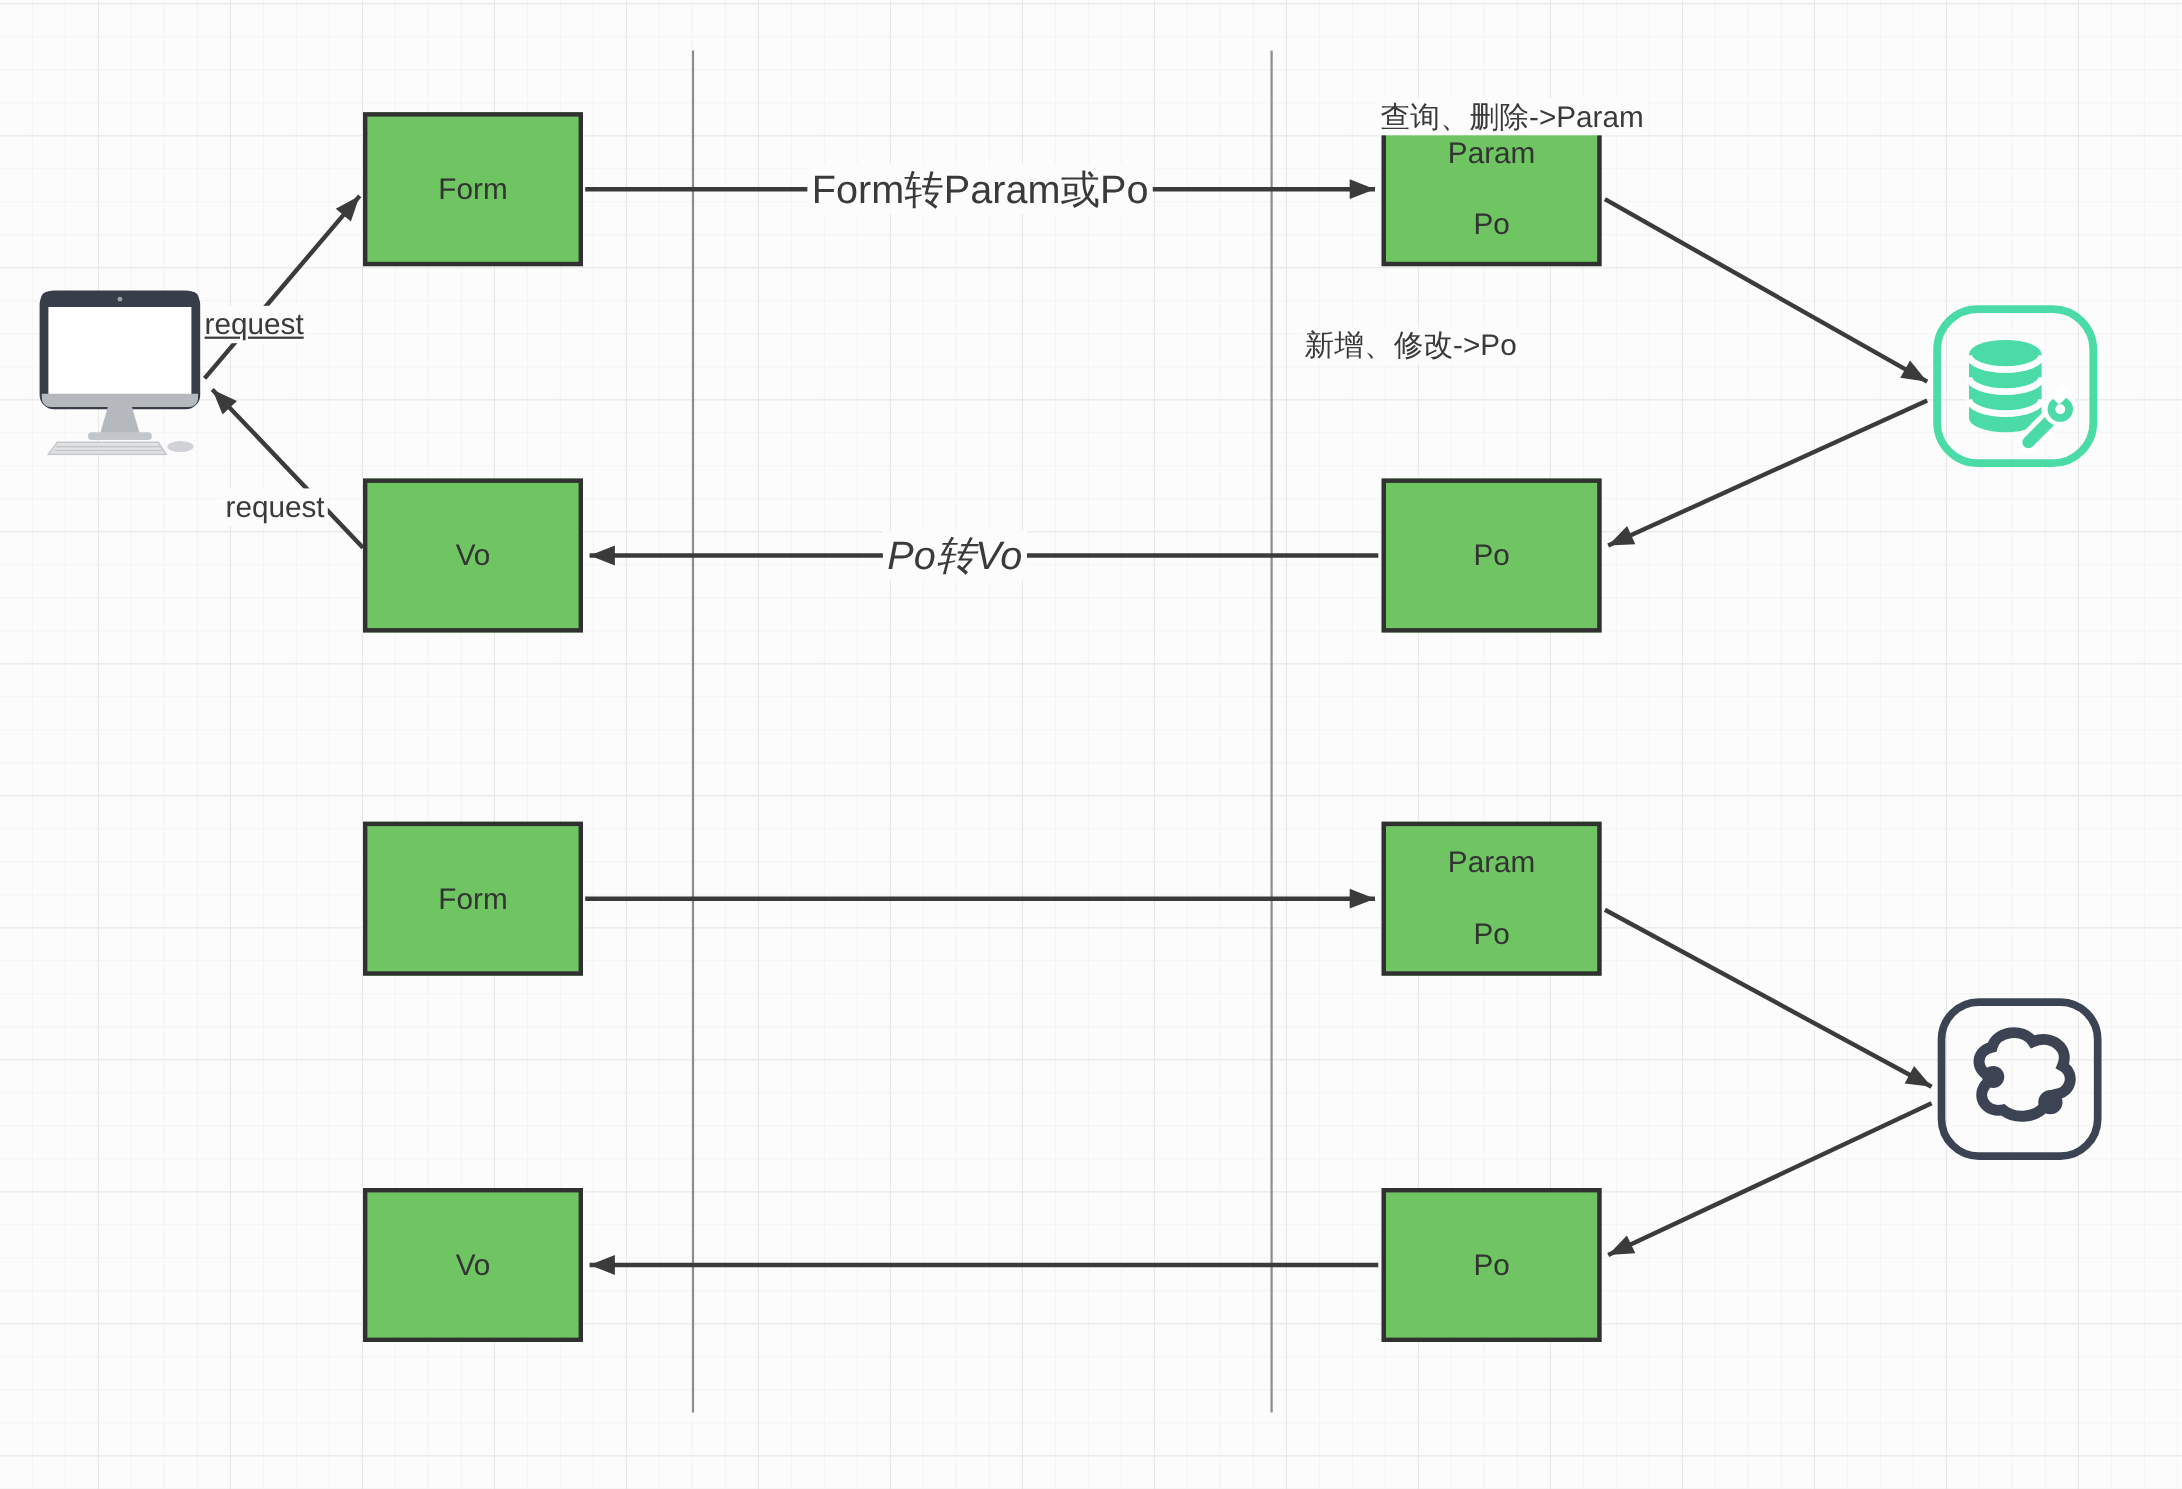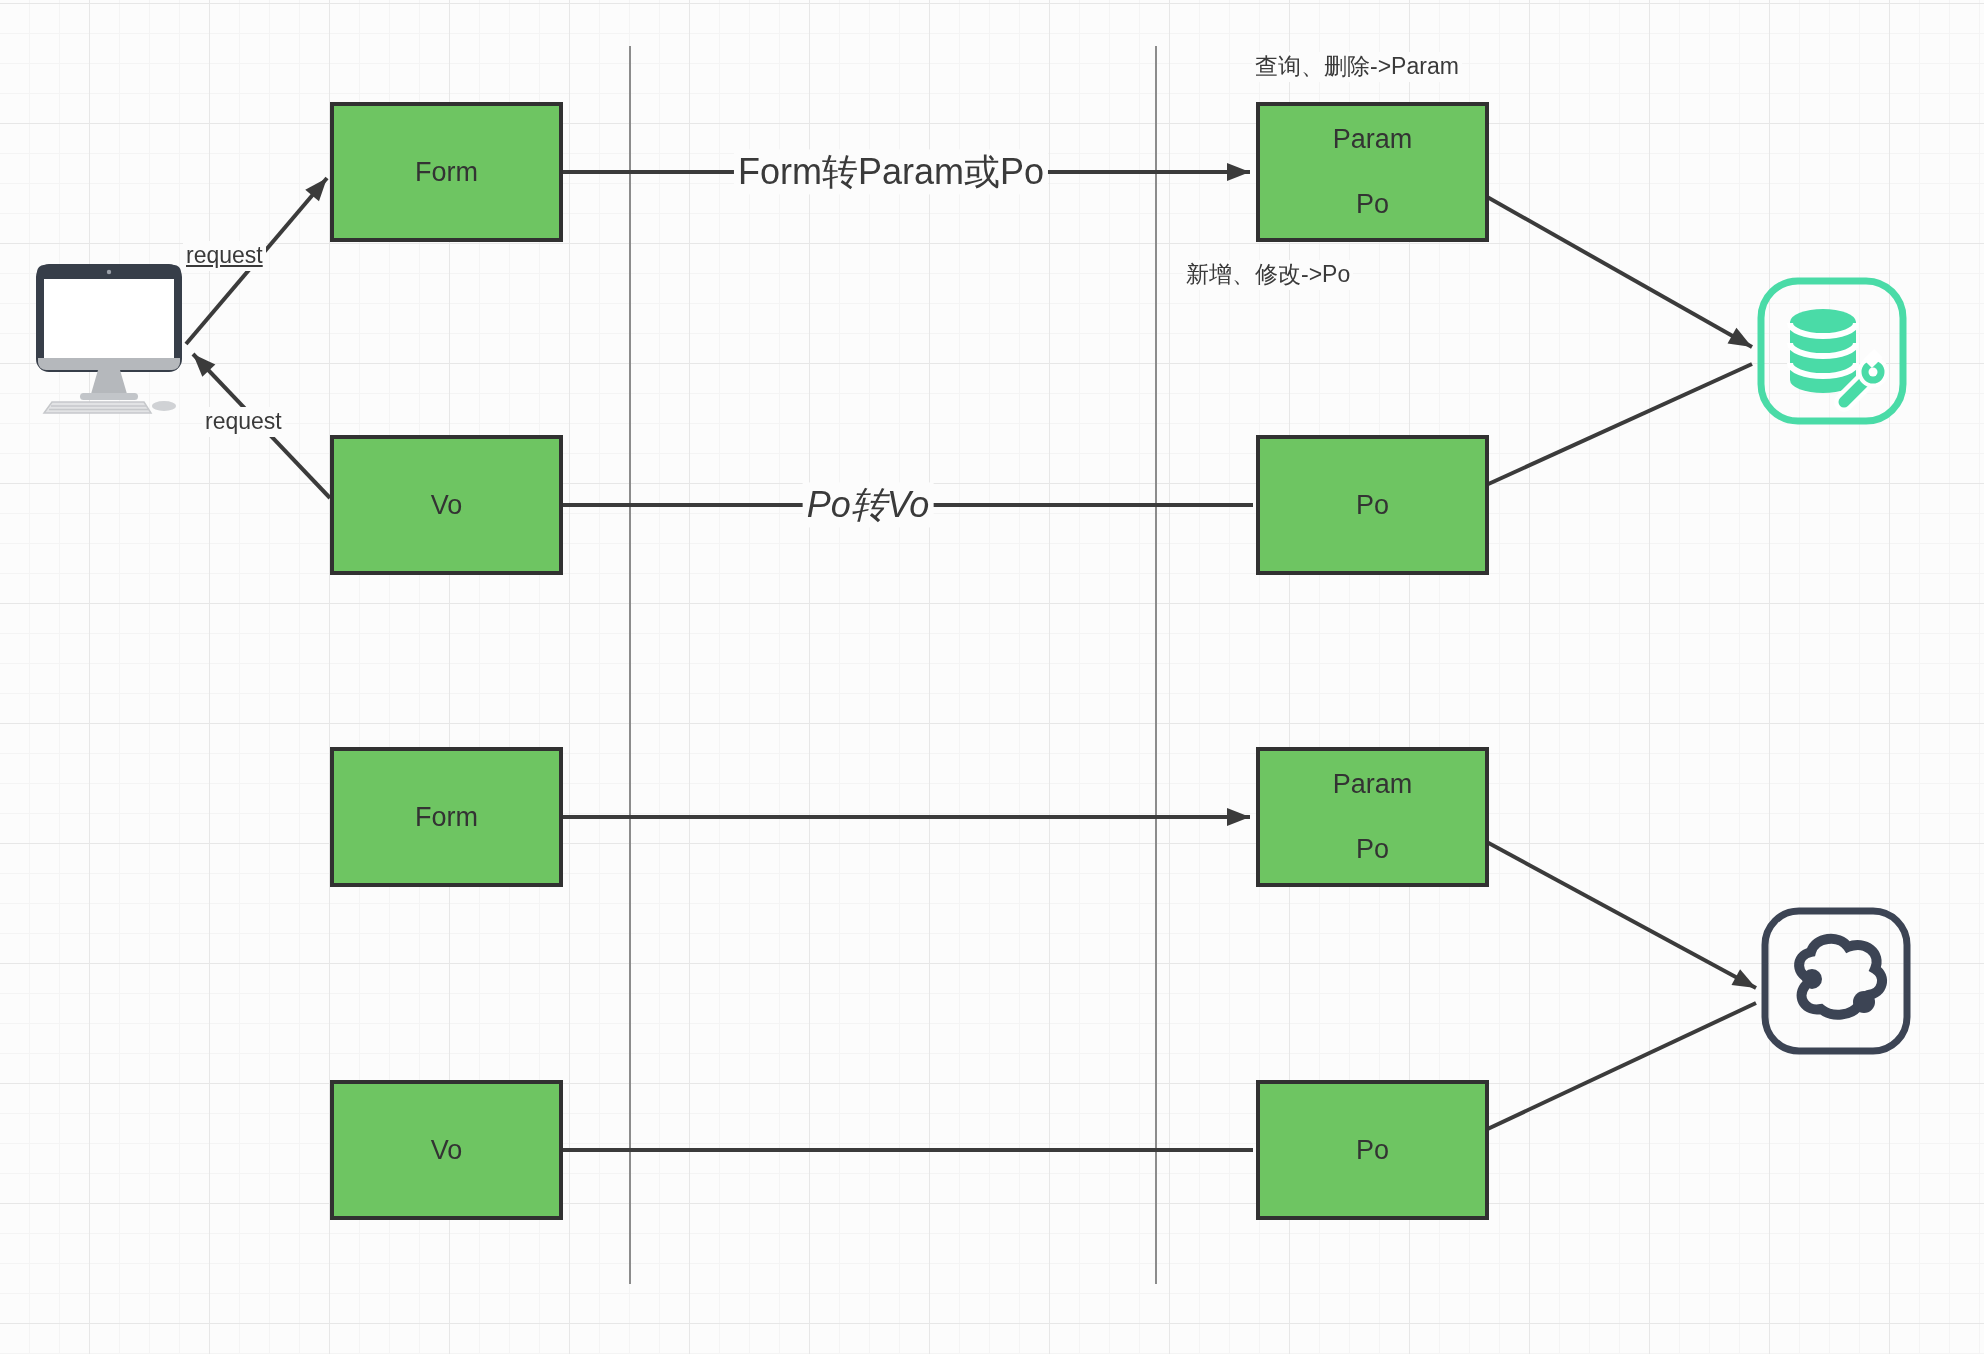--- a/index.html
+++ b/index.html
@@ -23,46 +23,47 @@
     background-position: -31px 3px;
   }
   #edges {
     position: absolute;
     left: 0; top: 0;
     width: 1984px;
     height: 1354px;
   }
   .node {
     position: absolute;
-    width: 233px;
+    width: 200px;
     height: 140px;
     box-sizing: border-box;
     background: #6ec562;
     border: 4px solid #313131;
     color: #333333;
     font-size: 27px;
     display: flex;
     align-items: center;
     justify-content: center;
     text-align: center;
   }
   .node.two-line {
     flex-direction: column;
   }
   .node.two-line span {
     line-height: 65px;
   }
   .floating-label {
     position: absolute;
-    font-size: 23px;
+    font-size: 27px;
     color: #3a3a3a;
     background: #fcfcfc;
     white-space: nowrap;
     padding: 1px 3px;
     line-height: 1.2;
+    margin-top: 37px;
   }
   .edge-label {
     position: absolute;
     font-size: 36px;
     color: #3a3a3a;
     background: #fcfcfc;
     white-space: nowrap;
     padding: 1px 4px;
     transform: translate(-50%, -50%);
     line-height: 1.2;

